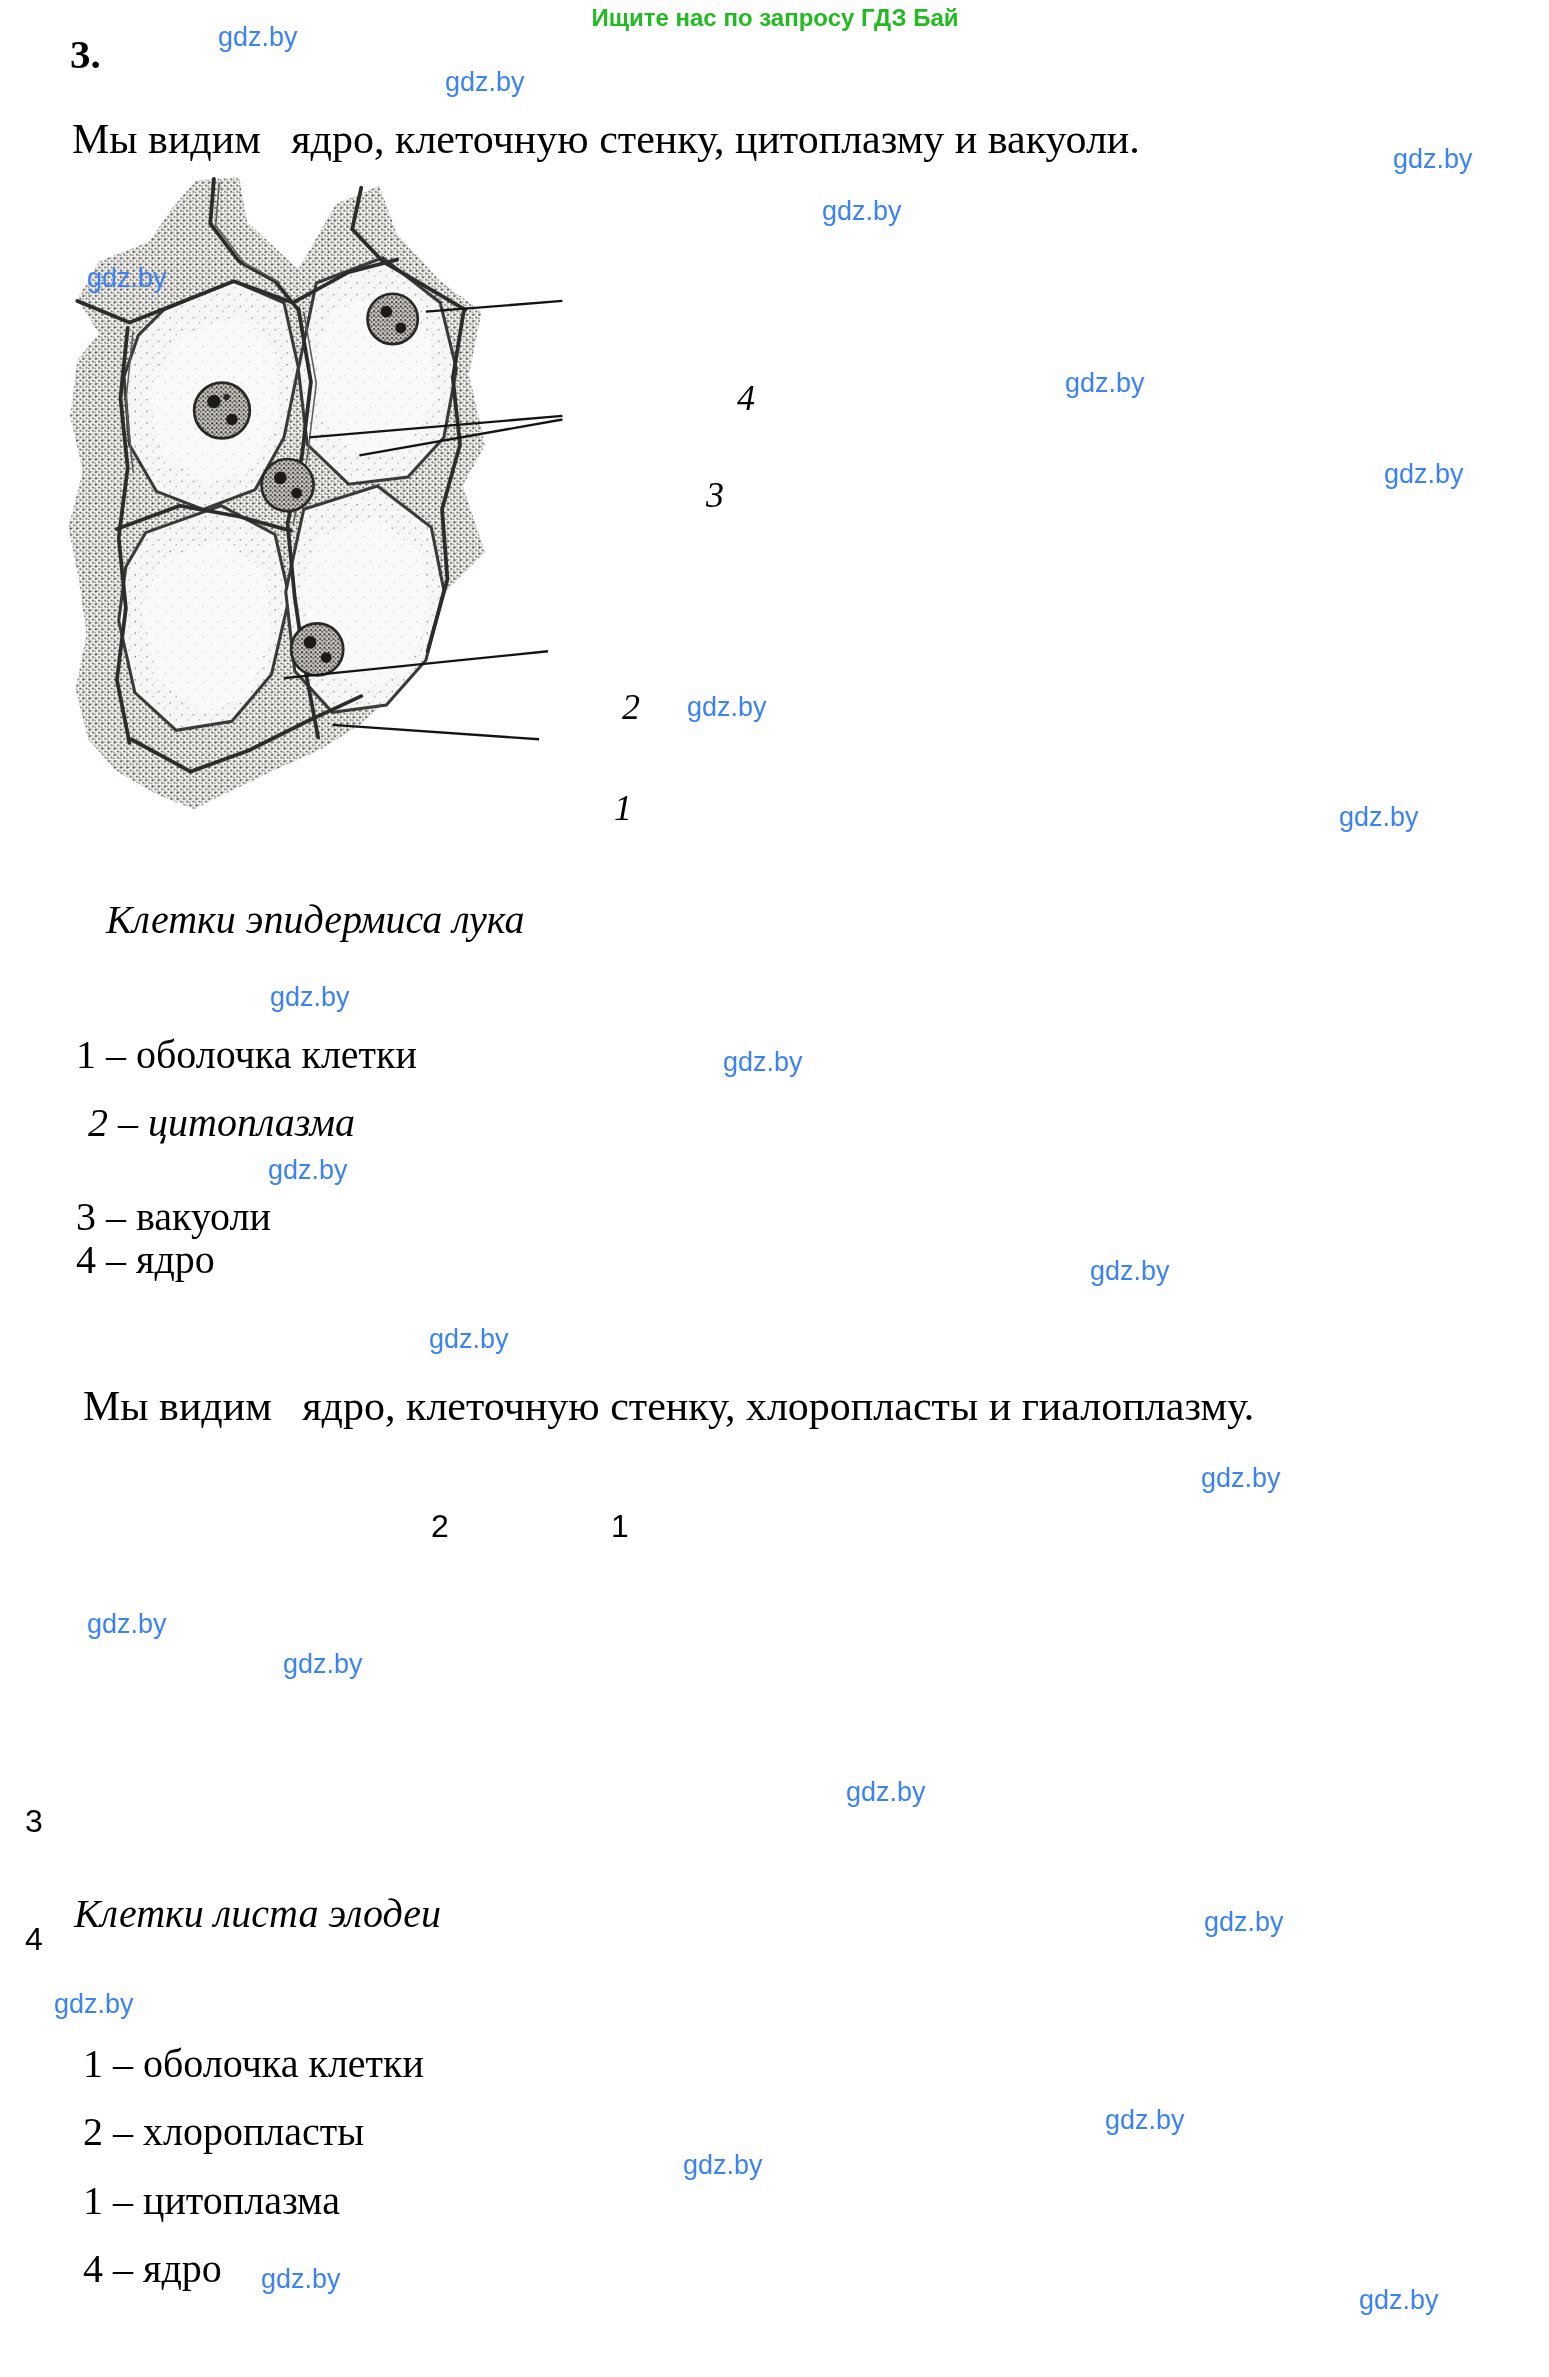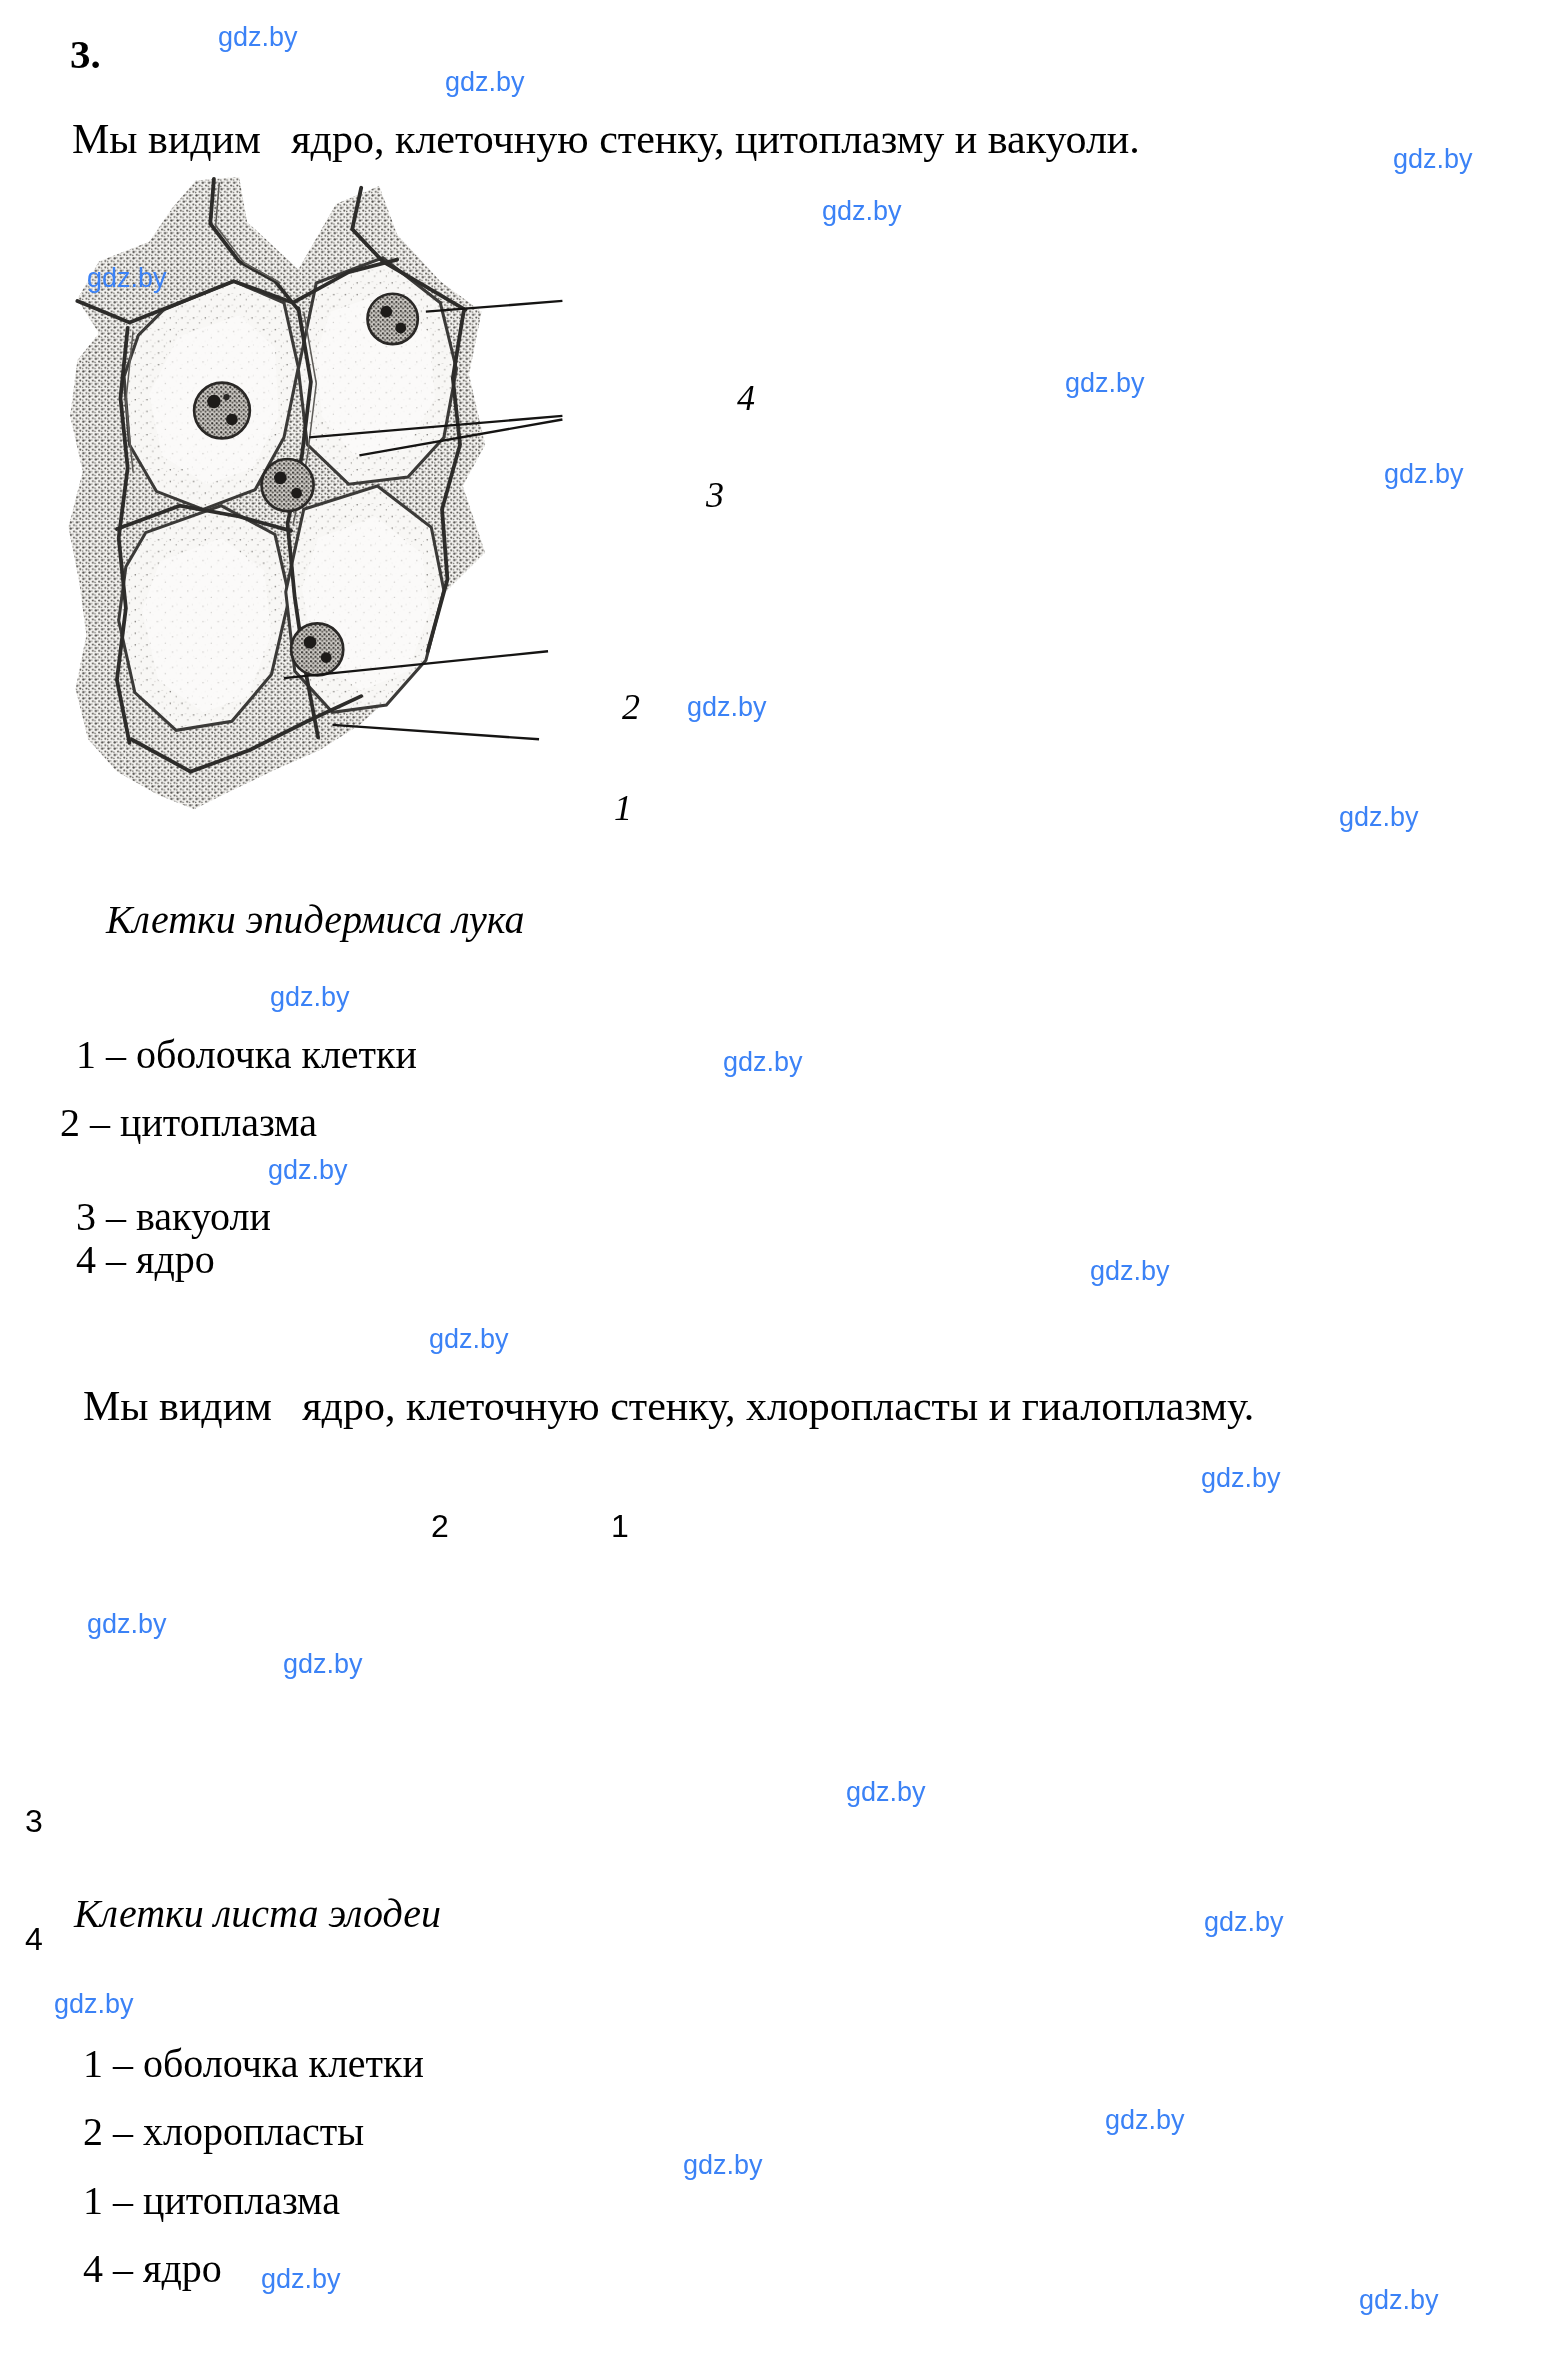--- a/index.html
+++ b/index.html
@@ -107,20 +107,21 @@
     left: 63px; top: 175px;
     width: 503px; height: 683px;
   }
   #onion-figure svg { display: block; width: 100%; height: 100%; }
 </style>
 </head>
 <body>
 
 <div id="page">
 
+  <div class="abs promo">Ищите нас по запросу ГДЗ Бай</div>
 
   <div class="abs task-num">3.</div>
 
   <div class="abs answer" style="left:72px; top:117px;">
     <span>Мы видим </span><span class="u">ядро, клеточную стенку, цитоплазму и вакуоли.</span>
   </div>
 
   <div class="abs" id="onion-figure">
     <svg viewBox="0 0 560 760" xmlns="http://www.w3.org/2000/svg">
       <defs>
@@ -236,21 +237,21 @@
   </div>
 
   <div class="abs" style="left:737px; top:377px; font-size:36px; font-style:italic; font-family:'Liberation Serif',serif;">4</div>
   <div class="abs" style="left:706px; top:474px; font-size:36px; font-style:italic; font-family:'Liberation Serif',serif;">3</div>
   <div class="abs" style="left:622px; top:686px; font-size:36px; font-style:italic; font-family:'Liberation Serif',serif;">2</div>
   <div class="abs" style="left:614px; top:787px; font-size:36px; font-style:italic; font-family:'Liberation Serif',serif;">1</div>
 
   <div class="abs caption" style="left:70px; top:900px;margin-left:36px;">Клетки эпидермиса лука</div>
 
   <div class="abs legend-item" style="left:76px; top:1035px;">1 – оболочка клетки</div>
-  <div class="abs legend-item" style="left:60px; top:1103px;">2 – цитоплазма</div>
+  <div class="abs legend-item" style="left:88px; top:1103px;font-style:italic;">2 – цитоплазма</div>
   <div class="abs legend-item" style="left:76px; top:1197px;">3 – вакуоли</div>
   <div class="abs legend-item" style="left:76px; top:1240px;">4 – ядро</div>
 
   <div class="abs answer" style="left:83px; top:1384px;">
     <span>Мы видим </span><span class="u">ядро, клеточную стенку, хлоропласты и гиалоплазму.</span>
   </div>
 
   <div class="abs" id="elodea-figure" style="left:0px; top:1465px; width:988px; height:557px;">
     <div class="abs callout" style="left:431px; top:45px;">2</div>
     <div class="abs callout" style="left:611px; top:45px;">1</div>

